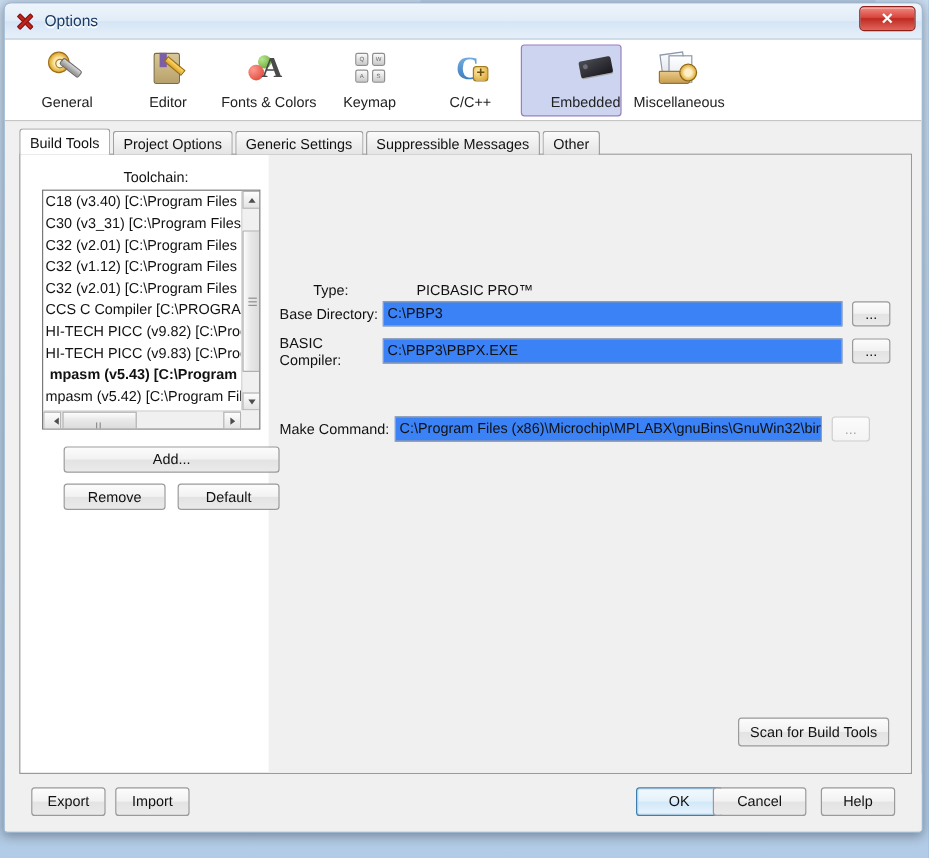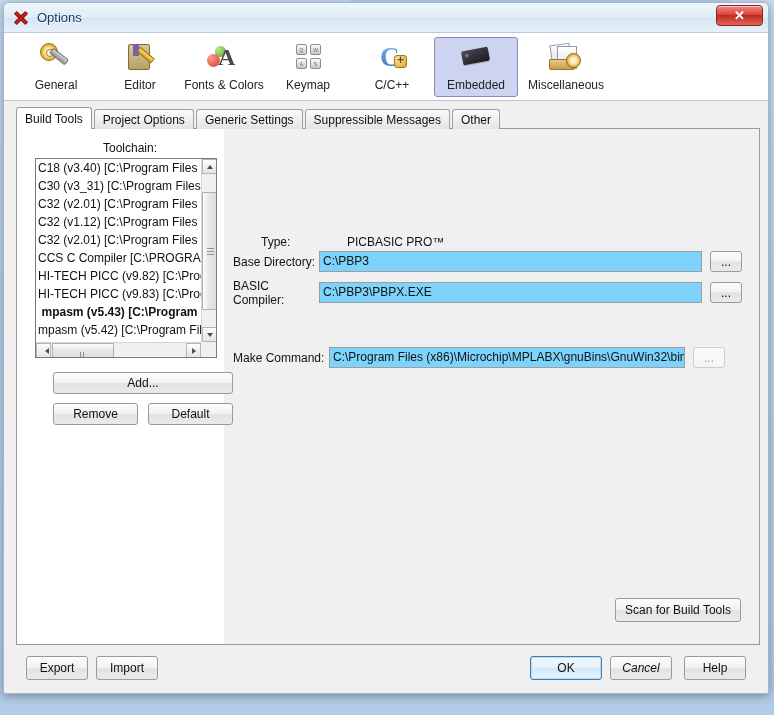--- a/index.html
+++ b/index.html
@@ -75,20 +75,21 @@
     width: 84px; height: 60px;
     display: flex; flex-direction: column;
     align-items: center; justify-content: flex-start;
     padding-top: 4px;
     border: 1px solid transparent; border-radius: 3px;
     cursor: pointer; color: #222; font-size: 12px;
   }
   .tbitem.sel {
     background: #ccd4ef;
     border: 1px solid #9a7fc0;
+    align-items: flex-end;
   }
   .tbicon { height: 33px; width: 40px; position: relative; margin-bottom: 3px; }
   .tblabel { line-height: 14px; white-space: nowrap; }
 
   
   .gear { position:absolute; width:18px; height:18px; border-radius:50%;
           background: radial-gradient(circle,#fde7a8 35%, #e0a82e 70%, #b4801b 100%);
           border:1px solid #9d6f16; left:4px; top:1px; }
   .gear:after { content:""; position:absolute; left:5px; top:5px; width:6px; height:6px;
           border-radius:50%; background:#fff8e4; border:1px solid #a87d1d; }
@@ -240,36 +241,36 @@
   #defaultbtn { position:absolute; left:113px; top:262px; width:85px; height:22px; }
 
   
   #right-pane {
     position: absolute; left: 207px; top: 0; right: 0; bottom: 0;
     background: #f0f0f0; border-left: 1px solid #f0f0f0;
   }
   .frow { position: absolute; display: flex; align-items: center; height: 21px; }
   .frow .lbl { width: 86px; font-size: 12px; color: #111; }
   .txt {
-    height: 21px; border: 1px solid #9d9d9d; background: #7dd3fc;
+    height: 21px; border: 1px solid #9d9d9d; background: #3b82f6;
     font-size: 12px; color: #111; padding: 0 3px; line-height: 19px;
     white-space: nowrap; overflow: hidden; font-family: "Liberation Sans", sans-serif;
   }
   .ellbtn { width: 32px; height: 21px; }
   #scanbtn { position:absolute; right:18px; bottom:22px; width:126px; height:24px; }
 
   
   #bottombar {
     height: 48px; flex: none; position: relative; background: #f0f0f0;
   }
   .bbtn { position:absolute; top:11px; height:24px; }
   #exportbtn { left:22px; width:62px;text-align:right; }
   #importbtn { left:92px; width:62px; }
   #okbtn { right:166px; width:72px; }
-  #cancelbtn { right:96px; width:62px;font-style:italic; }
+  #cancelbtn { right:96px; width:78px; }
   #helpbtn { right:22px; width:62px; }
 </style>
 </head>
 <body>
 
 <div id="desktop">
   <div id="ghost-lines">
     <div></div>
       <div></div>
       <div></div>

